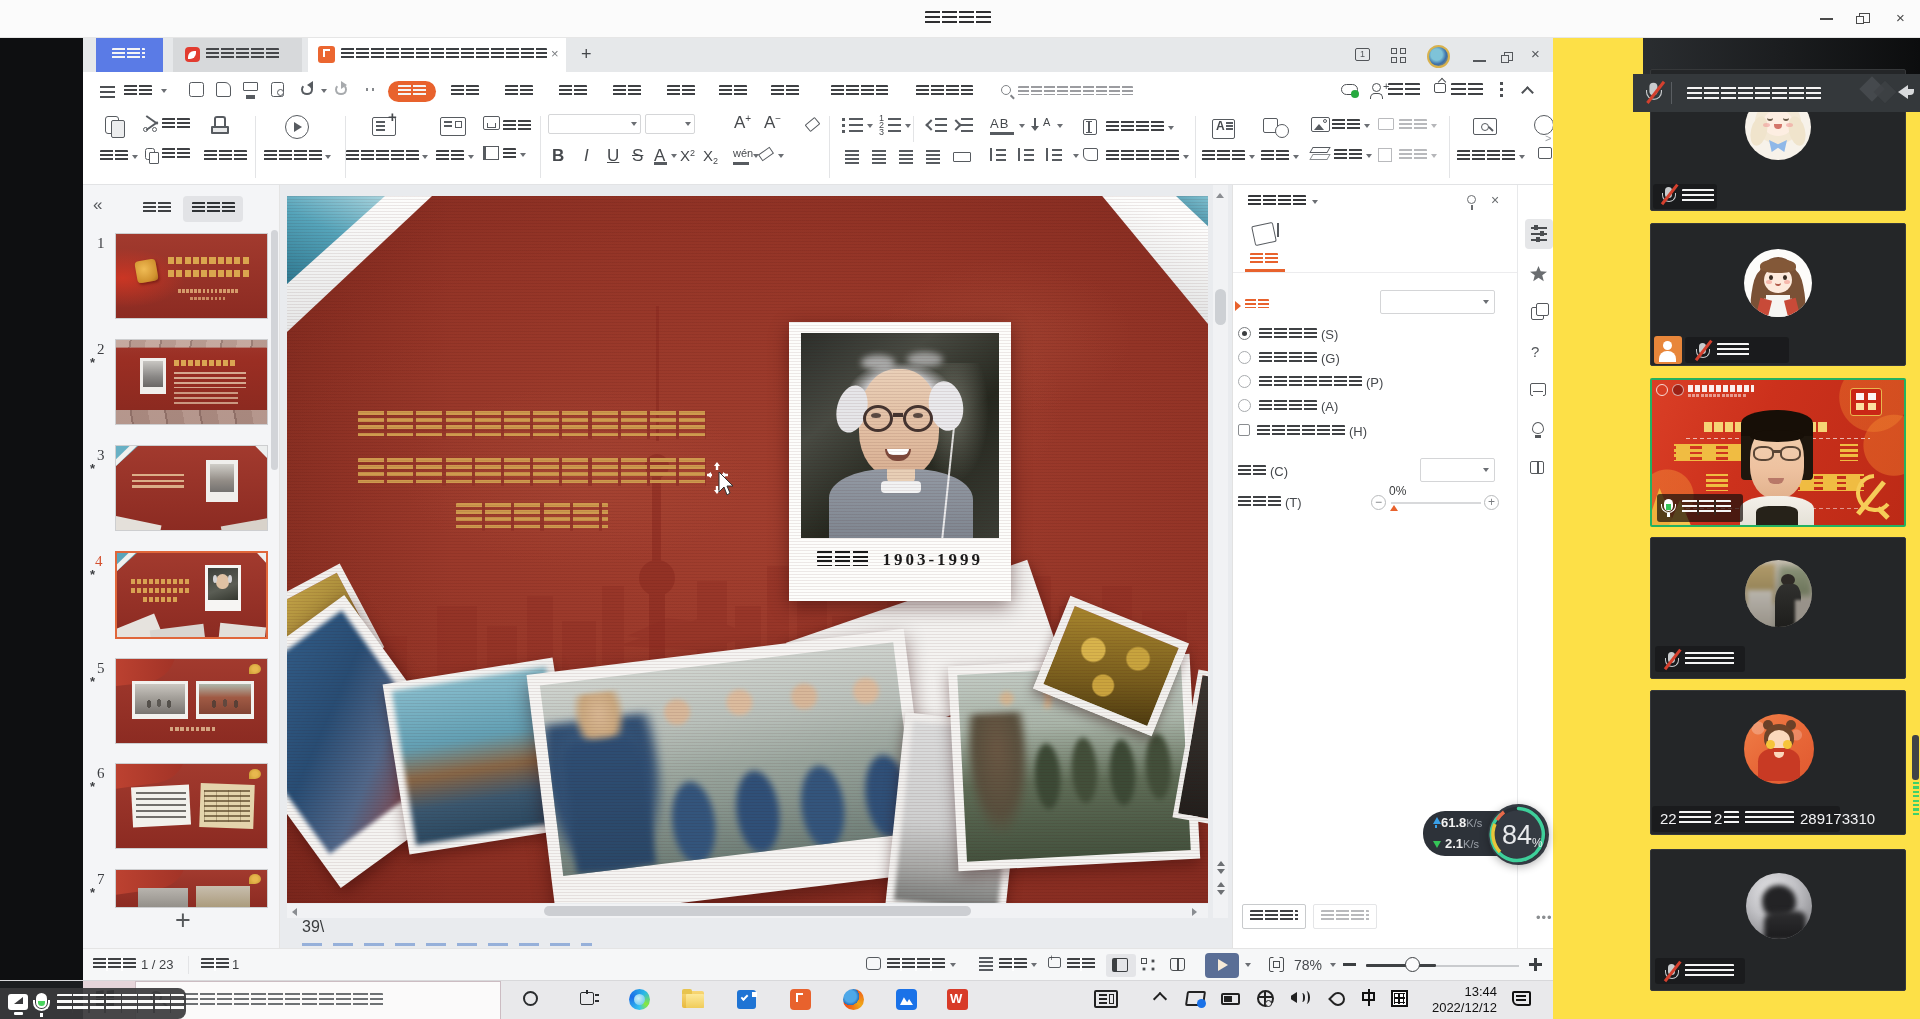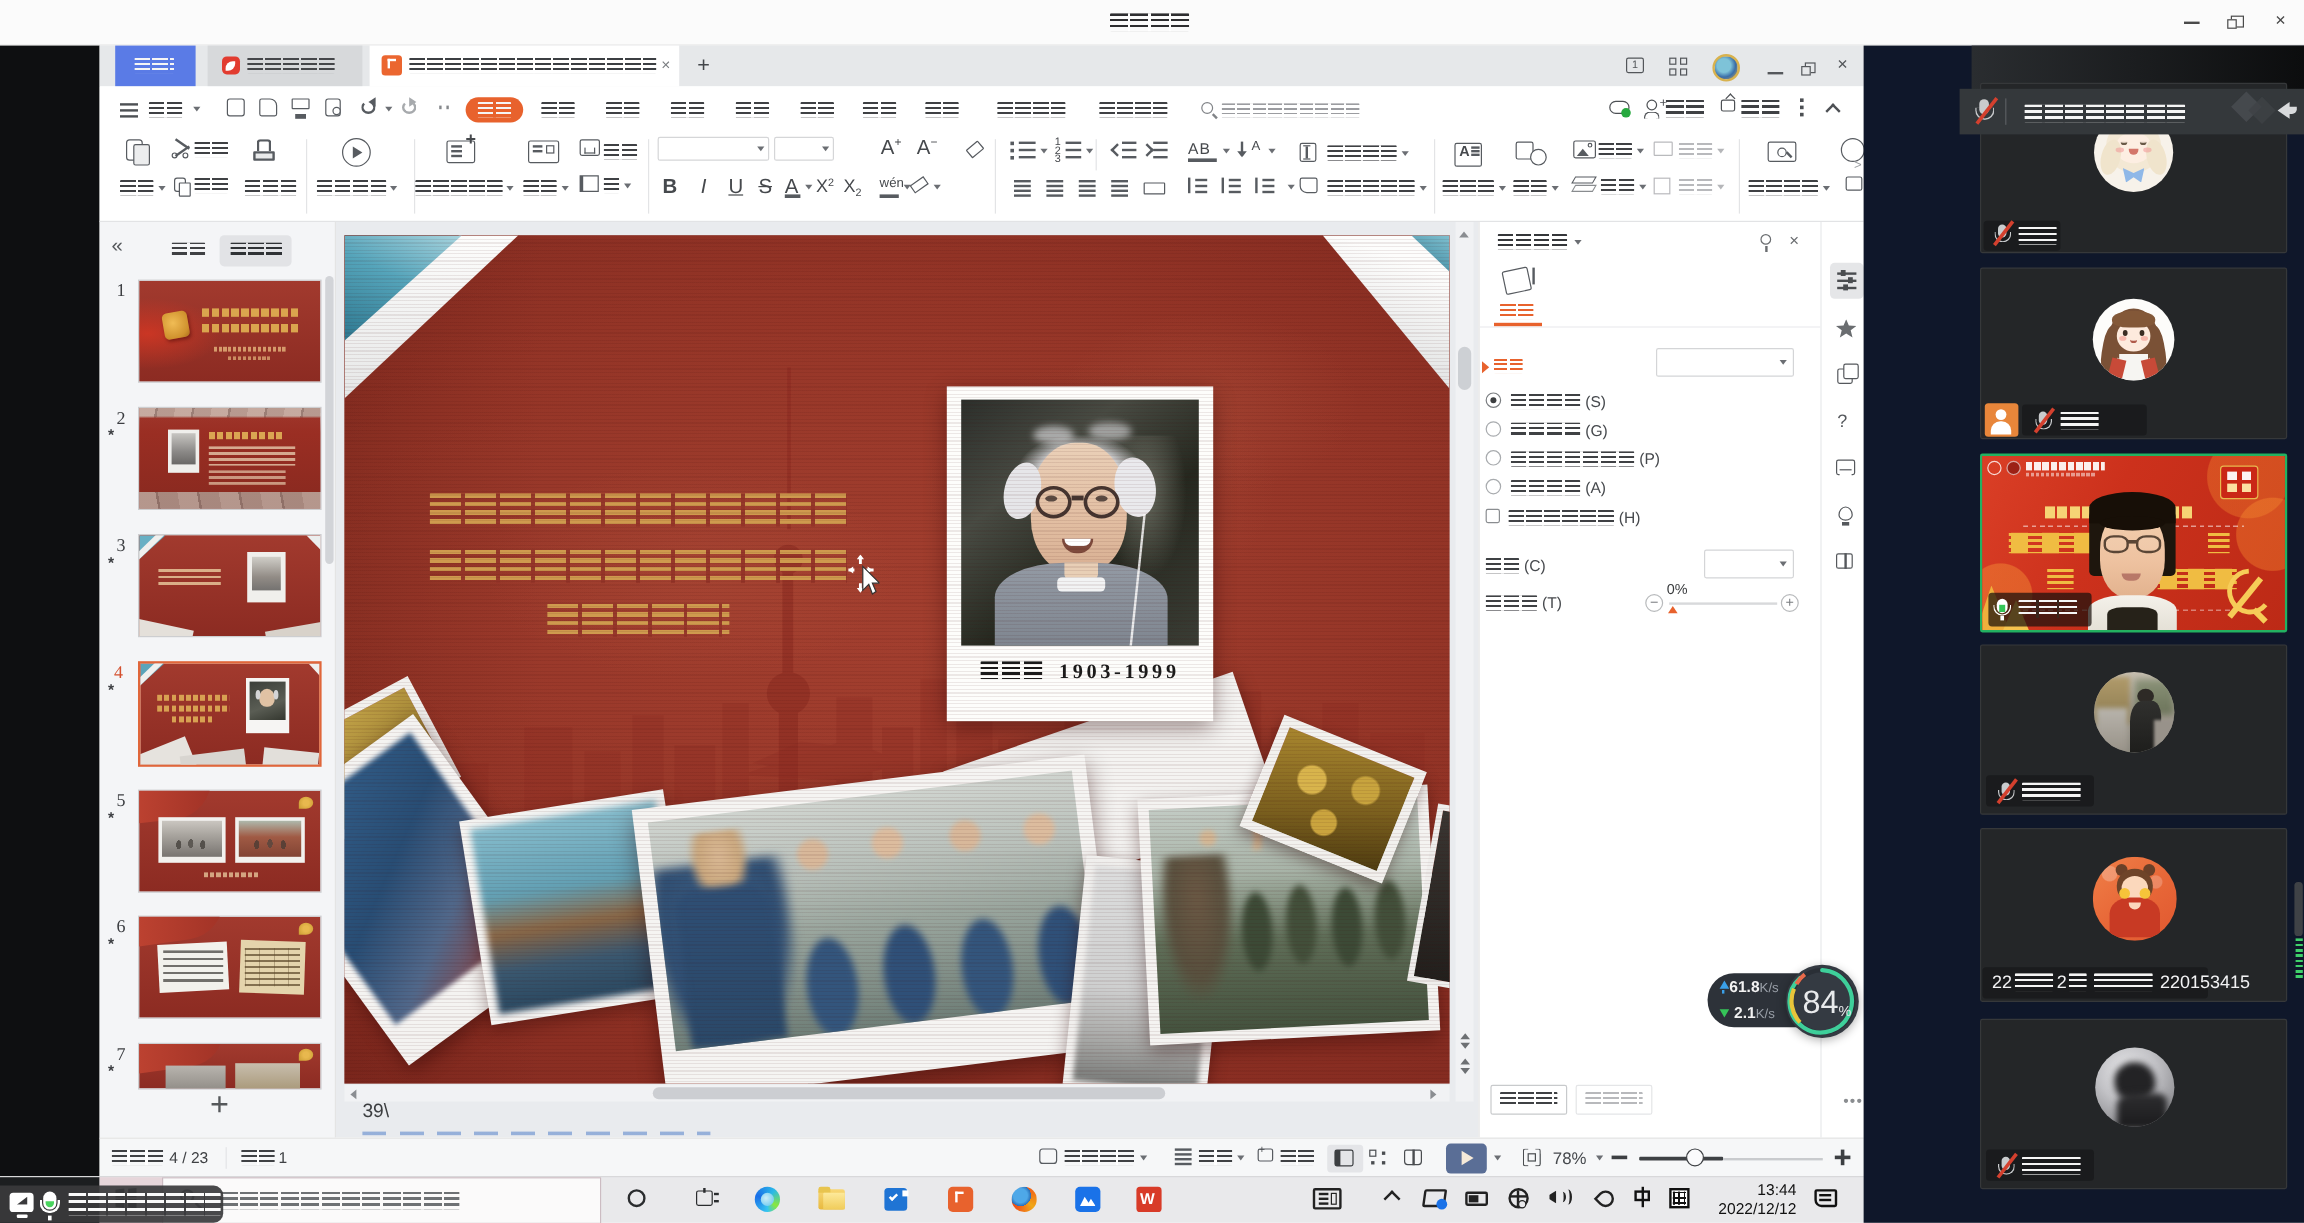--- a/index.html
+++ b/index.html
@@ -13,21 +13,21 @@
 #desk{left:0;top:38px;width:83px;height:942px;background:#0e0f11}
 
 #tabbar{left:83px;top:38px;width:1470px;height:34px;background:#e6e8ea}
 #menubar{left:83px;top:72px;width:1470px;height:38px;background:#fff}
 #ribbon{left:83px;top:110px;width:1470px;height:75px;background:#fff;border-bottom:1px solid #e2e3e5}
 #thumbs{left:83px;top:185px;width:197px;height:763px;background:#f4f5f7;border-right:1px solid #e4e4e4}
 #canvas{left:280px;top:185px;width:952px;height:763px;background:#e9ebee}
 #rpanel{left:1232px;top:185px;width:321px;height:763px;background:#fff;border-left:1px solid #e2e2e2}
 #statusbar{left:83px;top:948px;width:1470px;height:32px;background:#f6f7f8;border-top:1px solid #e4e4e4}
 #taskbar{left:0;top:980px;width:1553px;height:39px;background:#e9e9eb;border-top:1px solid #d8d8da}
-#sidebar{left:1553px;top:38px;width:367px;height:981px;background:#0f172a}
+#sidebar{left:1553px;top:38px;width:367px;height:981px;background:#fde047}
 .tile{position:absolute;left:97px;width:256px;background:#242628;border:1px solid #36383a;border-radius:2px}
 .avatar{position:absolute;border-radius:50%;overflow:hidden}
 .ntag{position:absolute;background:rgba(23,24,26,.75);border-radius:3px;color:#fff}
 
 .z{--tc:#3f4144;--gc:#fff}
 .f12{height:12px;background:repeating-linear-gradient(90deg,transparent 0 11px,var(--gc) 11px 13px),repeating-linear-gradient(180deg,var(--tc) 0 1.6px,transparent 1.6px 3.9px)}
 .f13{height:13px;background:repeating-linear-gradient(90deg,transparent 0 13px,var(--gc) 13px 15px),repeating-linear-gradient(180deg,var(--tc) 0 1.7px,transparent 1.7px 4.2px)}
 .f15{height:15px;background:repeating-linear-gradient(90deg,transparent 0 15px,var(--gc) 15px 17px),repeating-linear-gradient(180deg,var(--tc) 0 2px,transparent 2px 4.9px)}
 .wt{--tc:#f5f5f5;--gc:rgba(30,31,33,0)}
 .gy{--tc:#9b9ca0}
@@ -553,21 +553,21 @@
    <circle cx="30.5" cy="30.5" r="26" fill="none" stroke="#2a2f36" stroke-width="3.5"></circle>
    <path d="M 30.5 4.5 A 26 26 0 1 1 12 11" fill="none" stroke-width="3.5" stroke="#3ecf9a" stroke-linecap="round" transform=""></path>
    <path d="M 7 20 A 26 26 0 0 0 12 48" fill="none" stroke-width="3.5" stroke="#e8c53a"></path>
    <path d="M 9 16 A 26 26 0 0 1 16 8" fill="none" stroke-width="3.5" stroke="#e86a4a"></path>
    <text x="14" y="40" fill="#e8eaec" font-size="27" font-family="Liberation Sans">84</text>
    <text x="44" y="43" fill="#e8eaec" font-size="12" font-family="Liberation Sans">%</text>
  </svg>
 </div>
 <div class="ab" id="statusbar">
  <span class="z f13" style="left:10px;top:9px;width:43px"></span>
-        <span class="gtx" style="left:58px;top:8px;font-size:13px;color:#3f4144">4 / 23</span>
+        <span class="gtx" style="left:58px;top:8px;font-size:13px;color:#3f4144">1 / 23</span>
  <div class="vline" style="left:105px;top:7px;height:18px"></div>
  <span class="z f13" style="left:118px;top:9px;width:28px"></span>
         <span class="gtx" style="left:149px;top:8px;font-size:13px;color:#3f4144">1</span>
  <div class="ab" style="left:783px;top:8px;width:15px;height:13px;border:1.6px solid #575b60;border-radius:3px"></div>
  <span class="z f13" style="left:804px;top:9px;width:58px"></span>
         <div class="car" style="left:867px;top:14px"></div>
  <div class="ab" style="left:896px;top:8px;width:14px;height:2px;background:#575b60;box-shadow:0 4px #575b60,0 8px #575b60,0 12px #575b60"></div>
  <span class="z f13" style="left:916px;top:9px;width:28px"></span>
         <div class="car" style="left:948px;top:14px"></div>
  <div class="ab" style="left:965px;top:8px;width:13px;height:11px;border:1.6px solid #575b60;border-radius:2px"></div>
@@ -774,21 +774,21 @@
      <div class="ab" style="left:22px;top:26px;width:9px;height:9px;border-radius:50%;background:#f6c43a"></div>
      <div class="ab" style="left:39px;top:26px;width:9px;height:9px;border-radius:50%;background:#f6c43a"></div>
      <div class="ab" style="left:30px;top:38px;width:10px;height:6px;background:#fbd8bc;border-radius:0 0 6px 6px"></div>
    </div>
    <div class="ntag" style="left:1px;top:115px;width:188px;height:26px"></div>
    <span class="gtx" style="left:9px;top:119px;font-size:15px;color:#f2f2f4;z-index:3">22</span>
    <span class="z f15 wt" style="left:28px;top:120px;width:32px;z-index:3"></span>
    <span class="gtx" style="left:63px;top:119px;font-size:15px;color:#f2f2f4;z-index:3">2</span>
    <span class="z f15 wt" style="left:73px;top:120px;width:15px;z-index:3"></span>
    <span class="z f15 wt" style="left:94px;top:120px;width:49px;z-index:3"></span>
-   <span class="gtx" style="left:149px;top:119px;font-size:15px;color:#f2f2f4;z-index:3">220153415</span>
+   <span class="gtx" style="left:149px;top:119px;font-size:15px;color:#f2f2f4;z-index:3">289173310</span>
  </div>
  <div class="tile" style="top:811px;height:142px">
    <div class="avatar" style="left:95px;top:23px;width:66px;height:66px;background:radial-gradient(circle at 40% 30%,#e8e8ea 0%,#c2c2c6 40%,#9a9a9e 70%,#7a7a7e 100%)">
      <div class="ab" style="left:16px;top:12px;width:34px;height:32px;border-radius:50% 55% 45% 45%;background:#232325;filter:blur(2.5px);transform:rotate(-8deg)"></div>
      <div class="ab" style="left:18px;top:38px;width:42px;height:30px;background:linear-gradient(180deg,#2e2e30,#1a1a1c);border-radius:34% 22% 0 0;filter:blur(2.5px)"></div>
    </div>
    <div class="ntag" style="left:4px;top:108px;width:90px;height:26px"></div>
    <div class="ab micm" style="left:11px;top:113px"></div>
           <div class="ab" style="left:9px;top:120px;width:25px;height:2.5px;background:#d4402e;transform:rotate(-52deg)"></div>
    <span class="z f15 wt" style="left:34px;top:114px;width:49px"></span>

